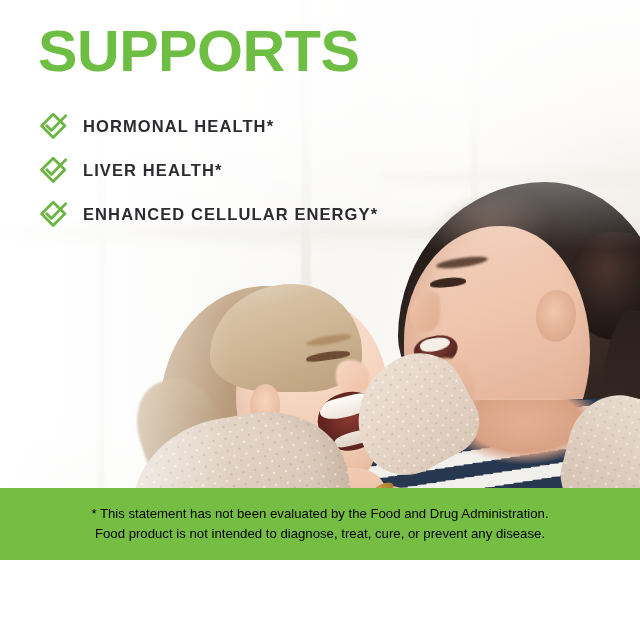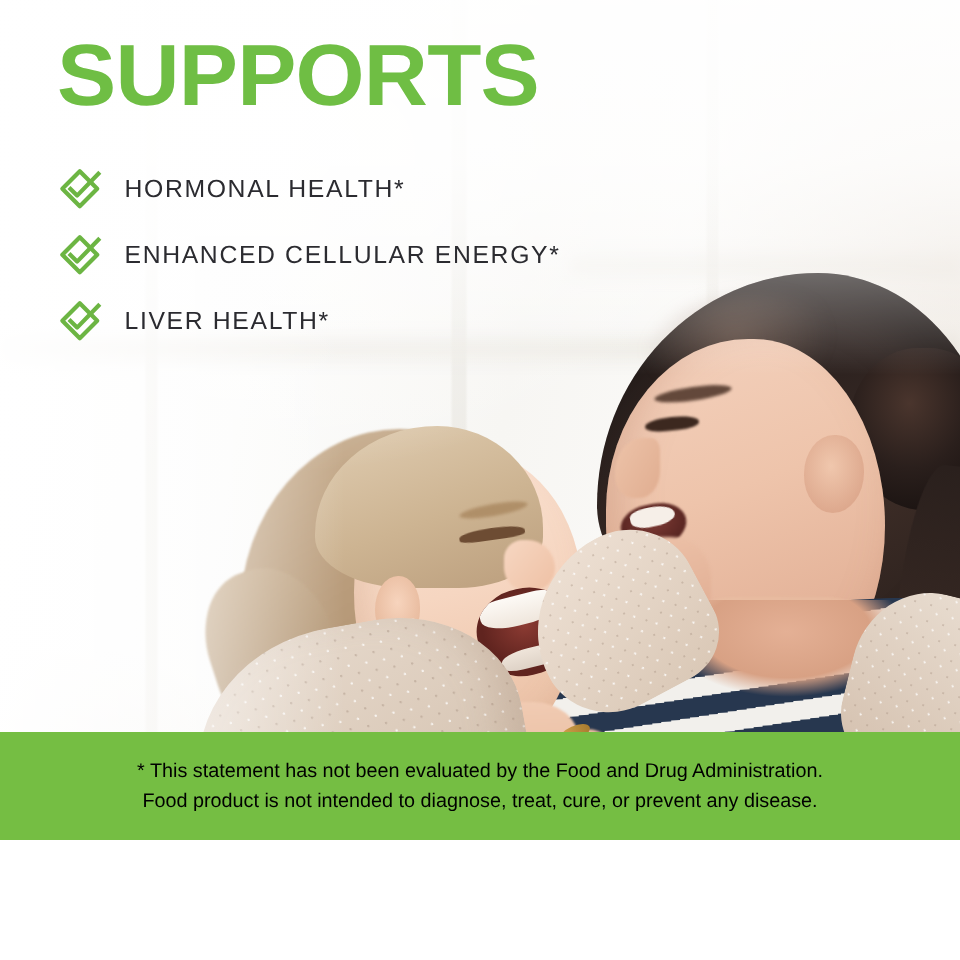--- a/index.html
+++ b/index.html
@@ -454,21 +454,21 @@
   }
   .check-icon {
     width: 30px;
     height: 30px;
     flex: 0 0 30px;
     margin-right: 15px;
     display: block;
   }
   .benefit-label {
     font-size: 16.5px;
-    font-weight: 400;
+    font-weight: 700;
     letter-spacing: 1.1px;
     color: #2b2b30;
     font-family: "Liberation Sans", sans-serif;
     white-space: nowrap;
   }
 
   
   .footer {
     position: absolute;
     left: 0;
@@ -561,29 +561,29 @@
         <path d="M9.6 16.0 L14.3 20.7 L29.4 5.2" fill="none" stroke="#6CB543" stroke-width="3" stroke-linecap="square" stroke-linejoin="round"></path>
       </svg>
       <span class="benefit-label">HORMONAL HEALTH*</span>
     </div>
 
     <div class="benefit-row">
       <svg class="check-icon" viewBox="0 0 32 32">
         <path d="M16.2 3.4 L28.6 15.8 L16.2 28.2 L3.8 15.8 Z" fill="none" stroke="#6CB543" stroke-width="3" stroke-linejoin="round"></path>
         <path d="M9.6 16.0 L14.3 20.7 L29.4 5.2" fill="none" stroke="#6CB543" stroke-width="3" stroke-linecap="square" stroke-linejoin="round"></path>
       </svg>
-      <span class="benefit-label">ENHANCED CELLULAR ENERGY*</span>
+      <span class="benefit-label">LIVER HEALTH*</span>
     </div>
 
     <div class="benefit-row">
       <svg class="check-icon" viewBox="0 0 32 32">
         <path d="M16.2 3.4 L28.6 15.8 L16.2 28.2 L3.8 15.8 Z" fill="none" stroke="#6CB543" stroke-width="3" stroke-linejoin="round"></path>
         <path d="M9.6 16.0 L14.3 20.7 L29.4 5.2" fill="none" stroke="#6CB543" stroke-width="3" stroke-linecap="square" stroke-linejoin="round"></path>
       </svg>
-      <span class="benefit-label">LIVER HEALTH*</span>
+      <span class="benefit-label">ENHANCED CELLULAR ENERGY*</span>
     </div>
 
   </div>
 
   <div class="footer">
     <div class="footer-text">
       <span class="ln">* This statement has not been evaluated by the Food and Drug Administration.</span>
       <span class="ln">Food product is not intended to diagnose, treat, cure, or prevent any disease.</span>
     </div>
   </div>

